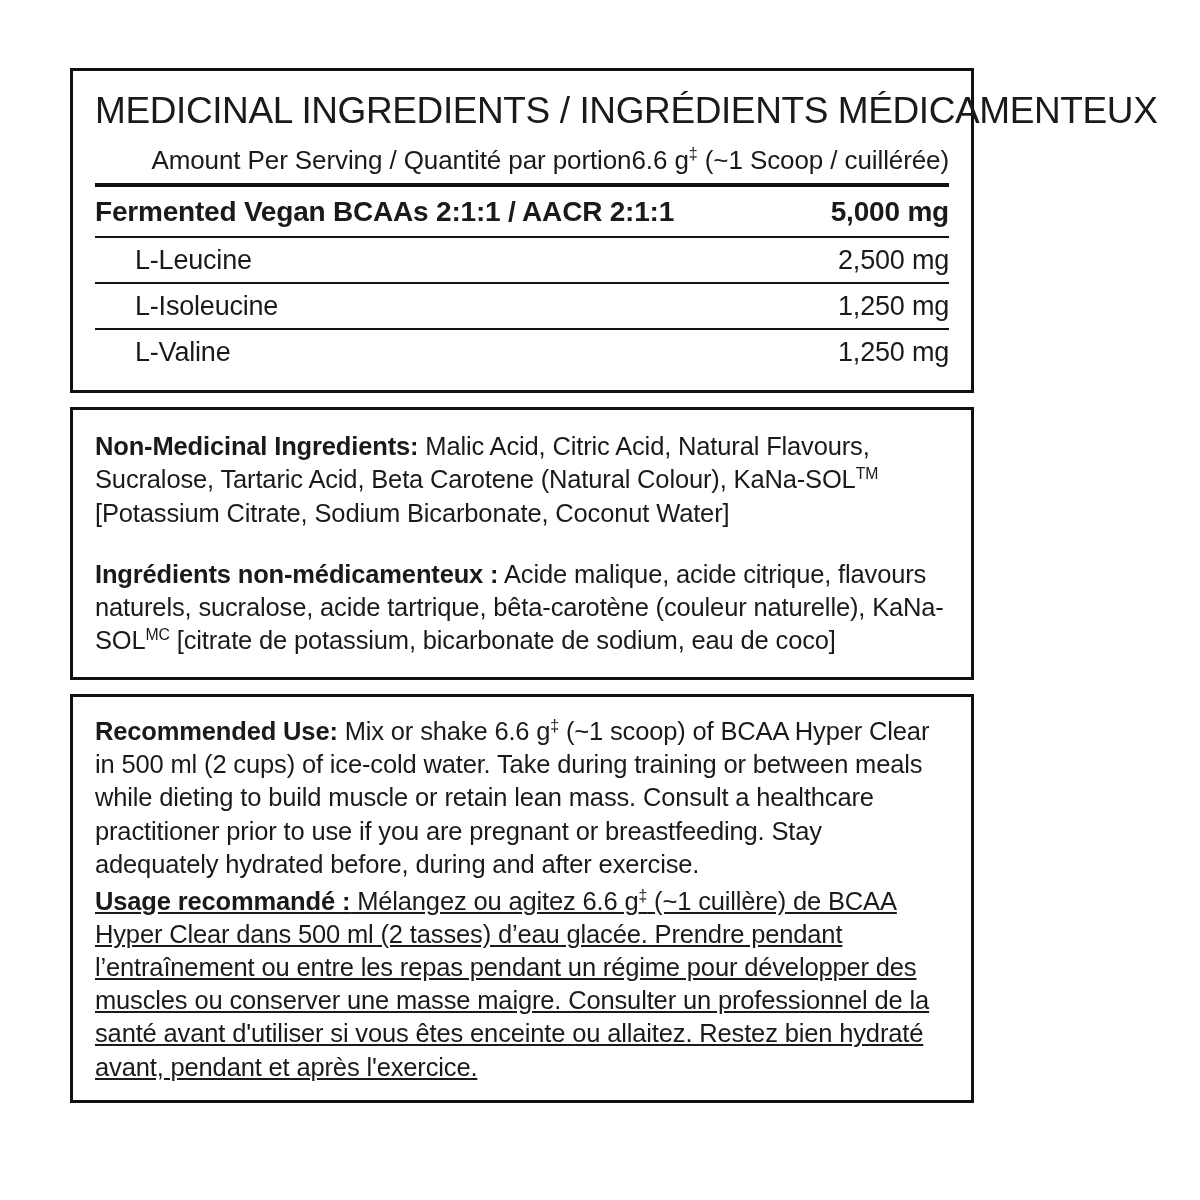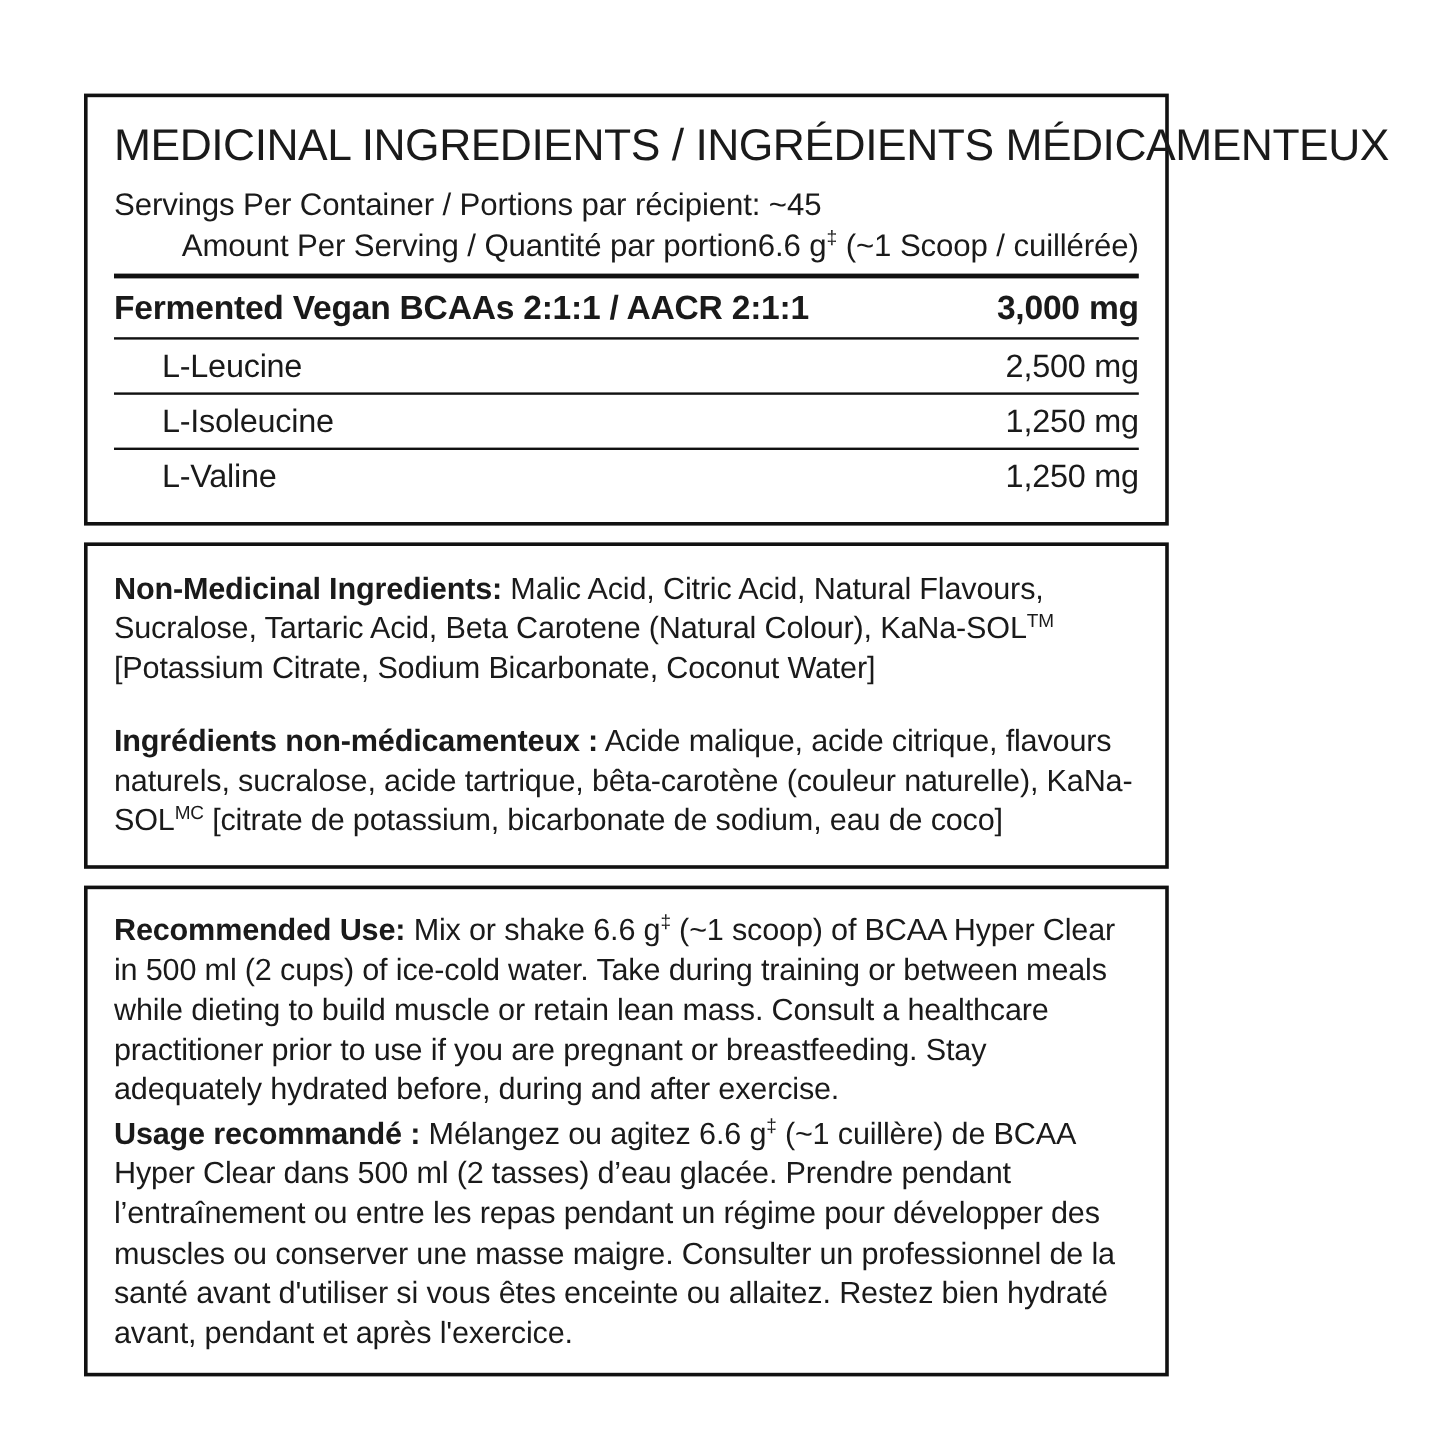--- a/index.html
+++ b/index.html
@@ -10,21 +10,21 @@
   body {
     width: 1200px;
     height: 1200px;
     font-family: "Liberation Sans", sans-serif;
     color: #1a1a1a;
     -webkit-font-smoothing: antialiased;
   }
   .panel-wrap {
     position: absolute;
     left: 70px;
-    top: 78px;
+    top: 68px;
     width: 904px;
   }
   .panel {
     border: 3px solid #111111;
     box-sizing: border-box;
     padding: 14px 22px 16px 22px;
     background: #ffffff;
   }
   .panel + .panel {
     margin-top: 14px;
@@ -98,40 +98,40 @@
   .para + .para {
     margin-top: 28px;
   }
   .para b {
     font-weight: bold;
   }
   .panel-use .para {
     margin: 4px 0 0 0;
   }
   .panel-use .para + .para {
+    text-decoration: underline;
   }
 </style>
 </head>
 <body>
 
 <div class="panel-wrap">
 
   <div class="panel">
     <div class="title">MEDICINAL INGREDIENTS / INGRÉDIENTS MÉDICAMENTEUX</div>
-    <div class="sub-line">Servings Per Container / Portions par récipient: ~45</div>
     <div class="serving-row">
       <span>Amount Per Serving / Quantité par portion</span>
       <span class="right"><span>6.6 g</span><sup>‡</sup><span> (~1 Scoop / cuillérée)</span></span>
     </div>
 
     <div class="rule-thick"></div>
 
     <div class="ing-row bold">
       <span class="name">Fermented Vegan BCAAs 2:1:1 / AACR 2:1:1</span>
-      <span class="amt">3,000 mg</span>
+      <span class="amt">5,000 mg</span>
     </div>
     <div class="rule-thin"></div>
 
     <div class="ing-row">
       <span class="name indent">L-Leucine</span>
       <span class="amt">2,500 mg</span>
     </div>
     <div class="rule-thin"></div>
 
     <div class="ing-row">

